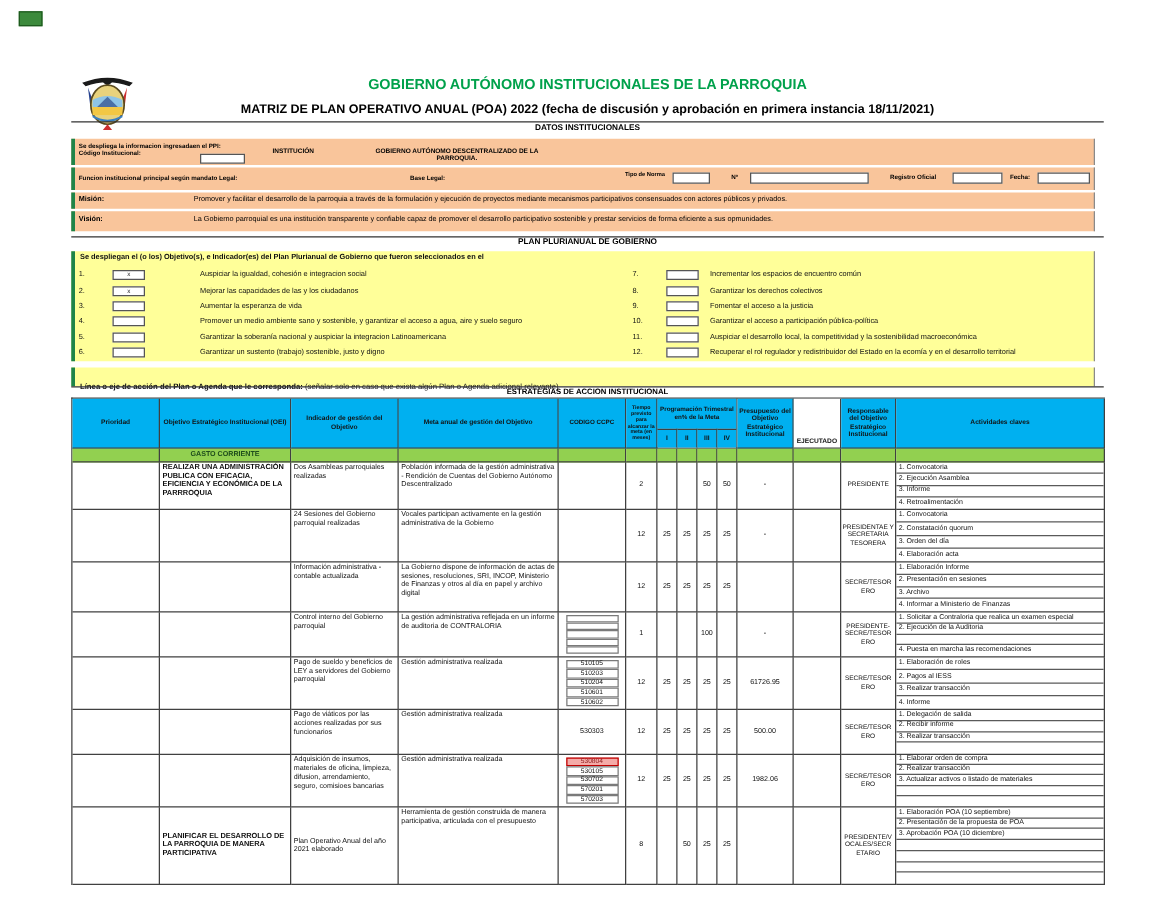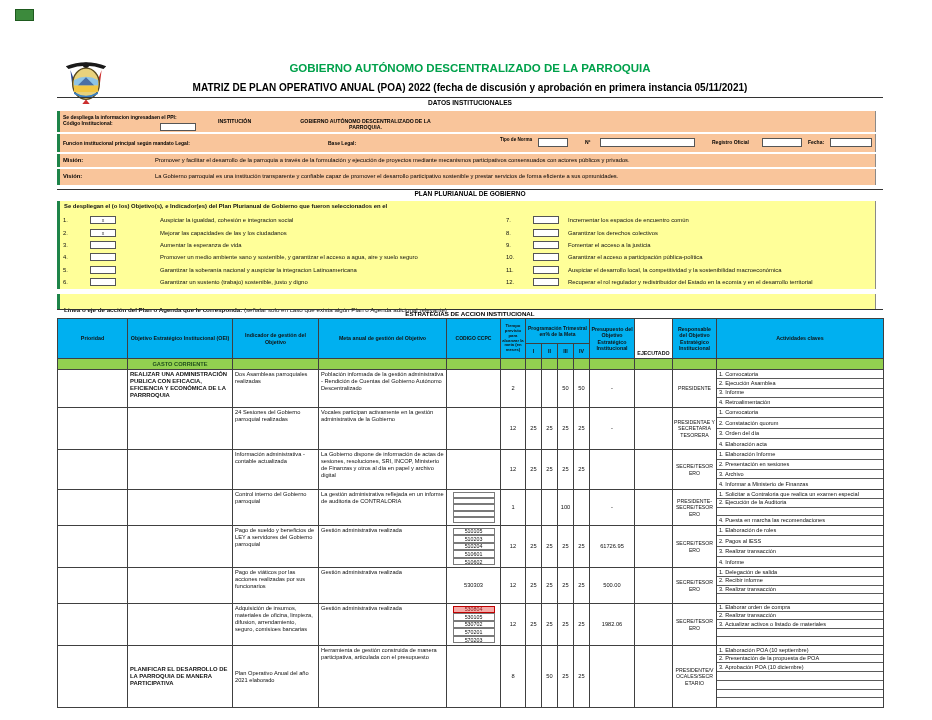--- a/index.html
+++ b/index.html
@@ -71,22 +71,22 @@
   <path d="M8 14 L14 30 L10 30 Z" fill="#24408e"></path>
   <path d="M42 14 L36 30 L40 30 Z" fill="#cc2e2e"></path>
   <ellipse cx="25" cy="29" rx="14.5" ry="17" fill="#e8d27c" stroke="#5a4a1e" stroke-width="1.5"></ellipse>
   <path d="M12 25 Q25 18 38 25 L38 31 L12 31 Z" fill="#8ec4e6"></path>
   <path d="M16 31 L25 22 L34 31 Z" fill="#4a6fa5"></path>
   <rect x="12" y="31" width="26" height="7" fill="#f2c744"></rect>
   <path d="M12 38 Q25 46 38 38 L38 40 Q25 48 12 40 Z" fill="#3a7fc1"></path>
   <path d="M25 46 L21 51 L29 51 Z" fill="#cc2e2e"></path>
 </svg>
 
-<div class="abs title1" style="color:#00a14b">GOBIERNO AUTÓNOMO DESCENTRALIZADO DE LA PARROQUIA</div>
-<div class="abs title2">MATRIZ DE PLAN OPERATIVO ANUAL (POA) 2022 (fecha de discusión y aprobación en primera instancia 05/11/2021)</div>
+<div class="abs title1" style="color:#00a14b">GOBIERNO AUTÓNOMO INSTITUCIONALES DE LA PARROQUIA</div>
+<div class="abs title2">MATRIZ DE PLAN OPERATIVO ANUAL (POA) 2022 (fecha de discusión y aprobación en primera instancia 18/11/2021)</div>
 
 <div class="abs divline" style="top:97px"></div>
 <div class="abs sectitle" style="top:99px">DATOS INSTITUCIONALES</div>
 
 <div class="abs band" style="top:111px;height:21px">
   <div class="blbl" style="left:3px;top:3px;width:128px">Se despliega la informacion ingresadaen el PPI:   Código Institucional:</div>
   <div class="inbox" style="left:100px;top:12px;width:36px;height:8px"></div>
   <div class="bval" style="left:158px;top:7px">INSTITUCIÓN</div>
   <div class="bval" style="left:228px;top:7px;width:155px;text-align:center">GOBIERNO AUTÓNOMO DESCENTRALIZADO DE LA PARROQUIA.</div>
 </div>

